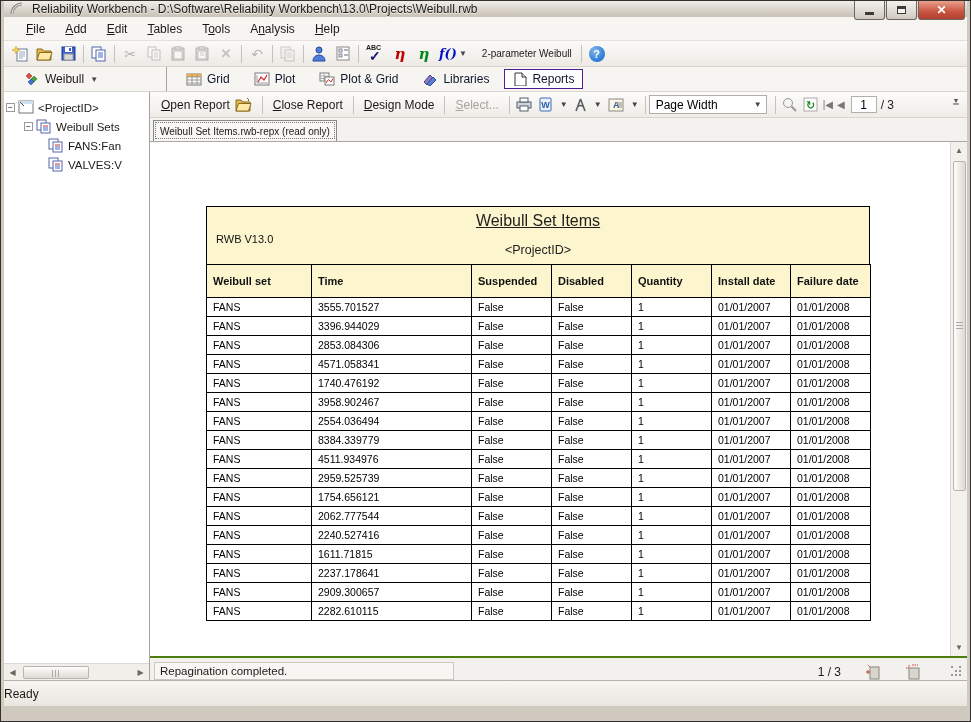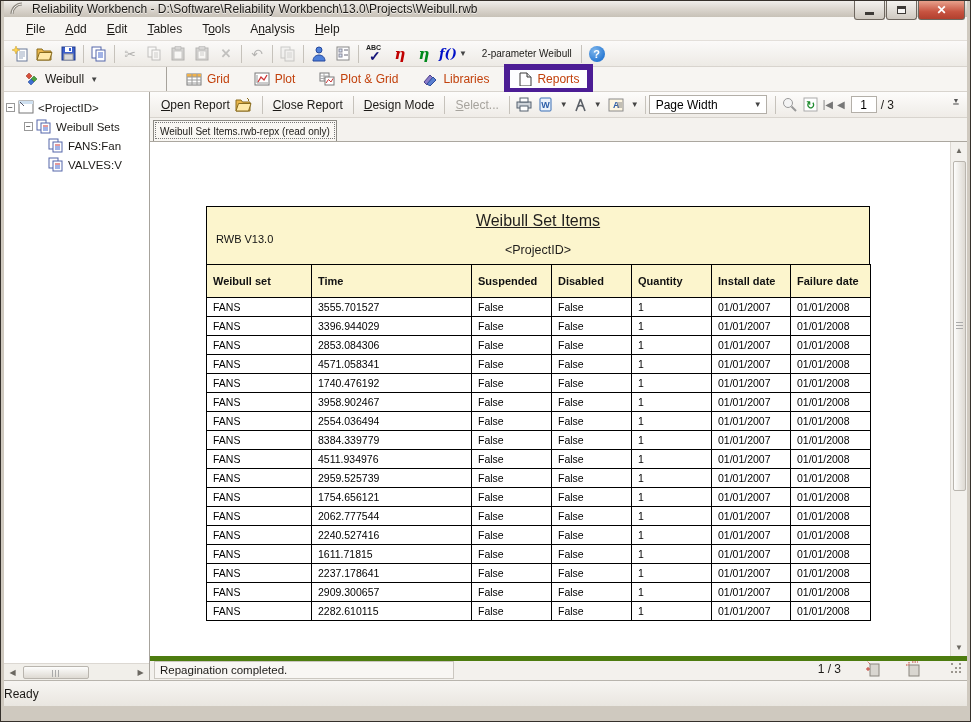--- a/index.html
+++ b/index.html
@@ -46,23 +46,23 @@
   .abc-icon b { position:absolute; top:3px; left:4px; font-size:14px; color:#15157a; }
   .help-icon { width:16px; height:16px; border-radius:50%; background:radial-gradient(circle at 35% 30%,#7db6ec,#2c7bd4 70%);
                color:#fff; font:bold 11px/16px "Liberation Sans",sans-serif; text-align:center; }
 
   
   .modebar { height:25px; display:flex; background:#f7f5f2; border-bottom:1px solid #d8d4ce; }
   .modebar-left { width:146px; flex:none; display:flex; align-items:center; padding-left:4px;
                   border-right:1px solid #a7a39c;margin-left:17px; }
   .weibull-btn { display:flex; align-items:center; gap:4px; font-size:12px; color:#1c1a17; }
   .modebar-right { flex:1; display:flex; align-items:center; padding-left:10px; gap:6px; }
-  .vtab { display:inline-flex; align-items:center; gap:5px; font-size:12px; color:#c2410c;
+  .vtab { display:inline-flex; align-items:center; gap:5px; font-size:12px; color:#0f172a;
           padding:2px 8px; border:1px solid transparent; }
-  .vtab.active { border:6px solid #4c1d95; background:#fdfeff; }
+  .vtab.active { border:1px solid #4c1d95; background:#fdfeff; }
 
   
   .main { display:flex; height:588px; background:#fff; }
   .sidebar { width:146px; flex:none; background:#fff; border-right:1px solid #a7a39c;
              display:flex; flex-direction:column; }
   .tree { flex:1; padding:6px 2px; font-size:11.5px; color:#1c1a17; overflow:hidden; }
   .tnode { display:flex; align-items:center; gap:3px; height:19px; white-space:nowrap; }
   .exp { width:9px; height:9px; border:1px solid #999; background:#fff; flex:none;
          font:8px/7px "DejaVu Sans Mono",monospace; text-align:center; color:#333; }
   .ticon { width:17px; height:15px; flex:none; display:inline-flex; }
@@ -114,22 +114,22 @@
                  overflow:hidden; white-space:nowrap; }
 
   .vscroll { position:absolute; top:0; right:0; width:17px; height:100%; background:#f3f1ed;
              border-left:1px solid #dcd8d2; display:flex; flex-direction:column; align-items:center; }
   .v-thumb { width:13px; height:330px; margin-top:2px; border:1px solid #b9b5ae; border-radius:2px;
              background:linear-gradient(90deg,#fdfdfc,#dedad3); position:relative; }
   .v-thumb::after { content:""; position:absolute; top:50%; left:2px; right:2px; height:8px; margin-top:-4px;
              background:repeating-linear-gradient(180deg,#aaa 0 1px,transparent 1px 3px); }
   .v-track { flex:1; }
 
-  .strip { height:24px; flex:none; background:#f3f1ed; border-top:5px solid #4d7c0f;
-           display:flex; align-items:flex-start; padding:0 4px; }
+  .strip { height:24px; flex:none; background:#f3f1ed; border-top:2px solid #4d7c0f;
+           display:flex; align-items:flex-end; padding:0 4px; }
   .strip-msg { width:300px; height:18px; border:1px solid #cbc7c0; background:#f8f6f3;
                font-size:11.5px; color:#1c1a17; display:flex; align-items:center; padding-left:5px; }
   .strip-right { margin-left:auto; display:flex; align-items:center; gap:24px; }
   .strip-pager { font-size:12px; color:#1c1a17; }
   .grip { width:12px; height:12px; position:relative; margin-left:6px; }
   .grip::before { content:""; position:absolute; width:2px; height:2px; background:#9b968f;
                   box-shadow: 8px 8px 0 #9b968f, 8px 4px 0 #9b968f, 4px 8px 0 #9b968f, 8px 0 0 #9b968f,
                               0 8px 0 #9b968f, 4px 4px 0 #9b968f; }
 
   

